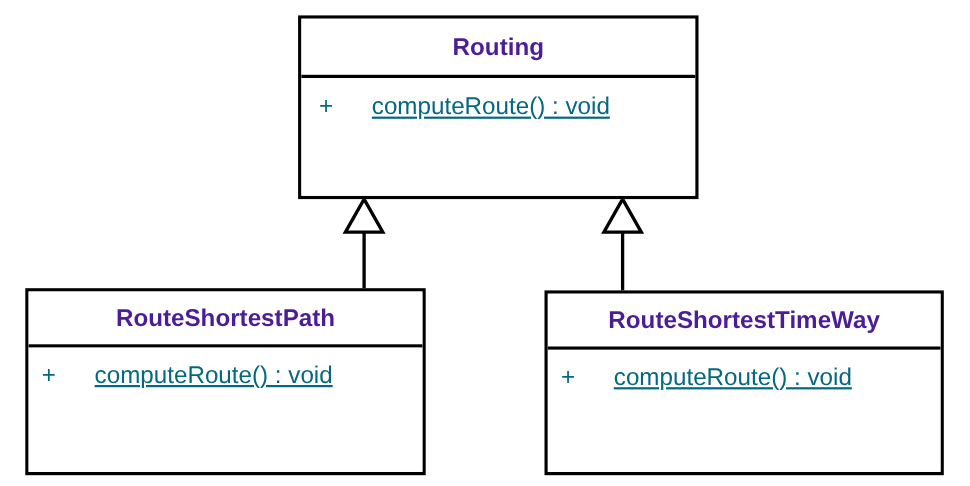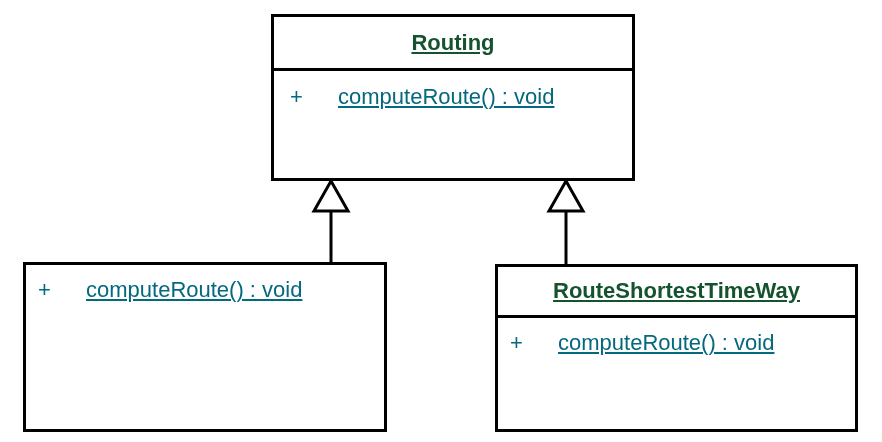--- a/index.html
+++ b/index.html
@@ -28,24 +28,23 @@
     box-sizing: border-box;
     width: 100%;
     border-bottom: 3px solid #000000;
     display: flex;
     align-items: center;
     justify-content: center;
     background: #ffffff;
   }
   .uml-class-name {
     font-weight: bold;
-    color: #14532d;
+    color: #4c1d95;
     letter-spacing: 0px;
     white-space: nowrap;
-    text-decoration: underline;
   }
   .uml-compartment {
     box-sizing: border-box;
     width: 100%;
     background: #ffffff;
   }
   .uml-member {
     display: flex;
     align-items: center;
     white-space: nowrap;
@@ -137,20 +136,23 @@
     </div>
     <div class="uml-compartment">
       <div class="uml-member">
         <span class="uml-visibility">+</span>
         <span class="uml-member-text">computeRoute() : void</span>
       </div>
     </div>
   </div>
 
   <div class="uml-class" id="class-routeshortestpath">
+    <div class="uml-header">
+      <span class="uml-class-name">RouteShortestPath</span>
+    </div>
     <div class="uml-compartment">
       <div class="uml-member">
         <span class="uml-visibility">+</span>
         <span class="uml-member-text">computeRoute() : void</span>
       </div>
     </div>
   </div>
 
   <div class="uml-class" id="class-routeshortesttimeway">
     <div class="uml-header">

